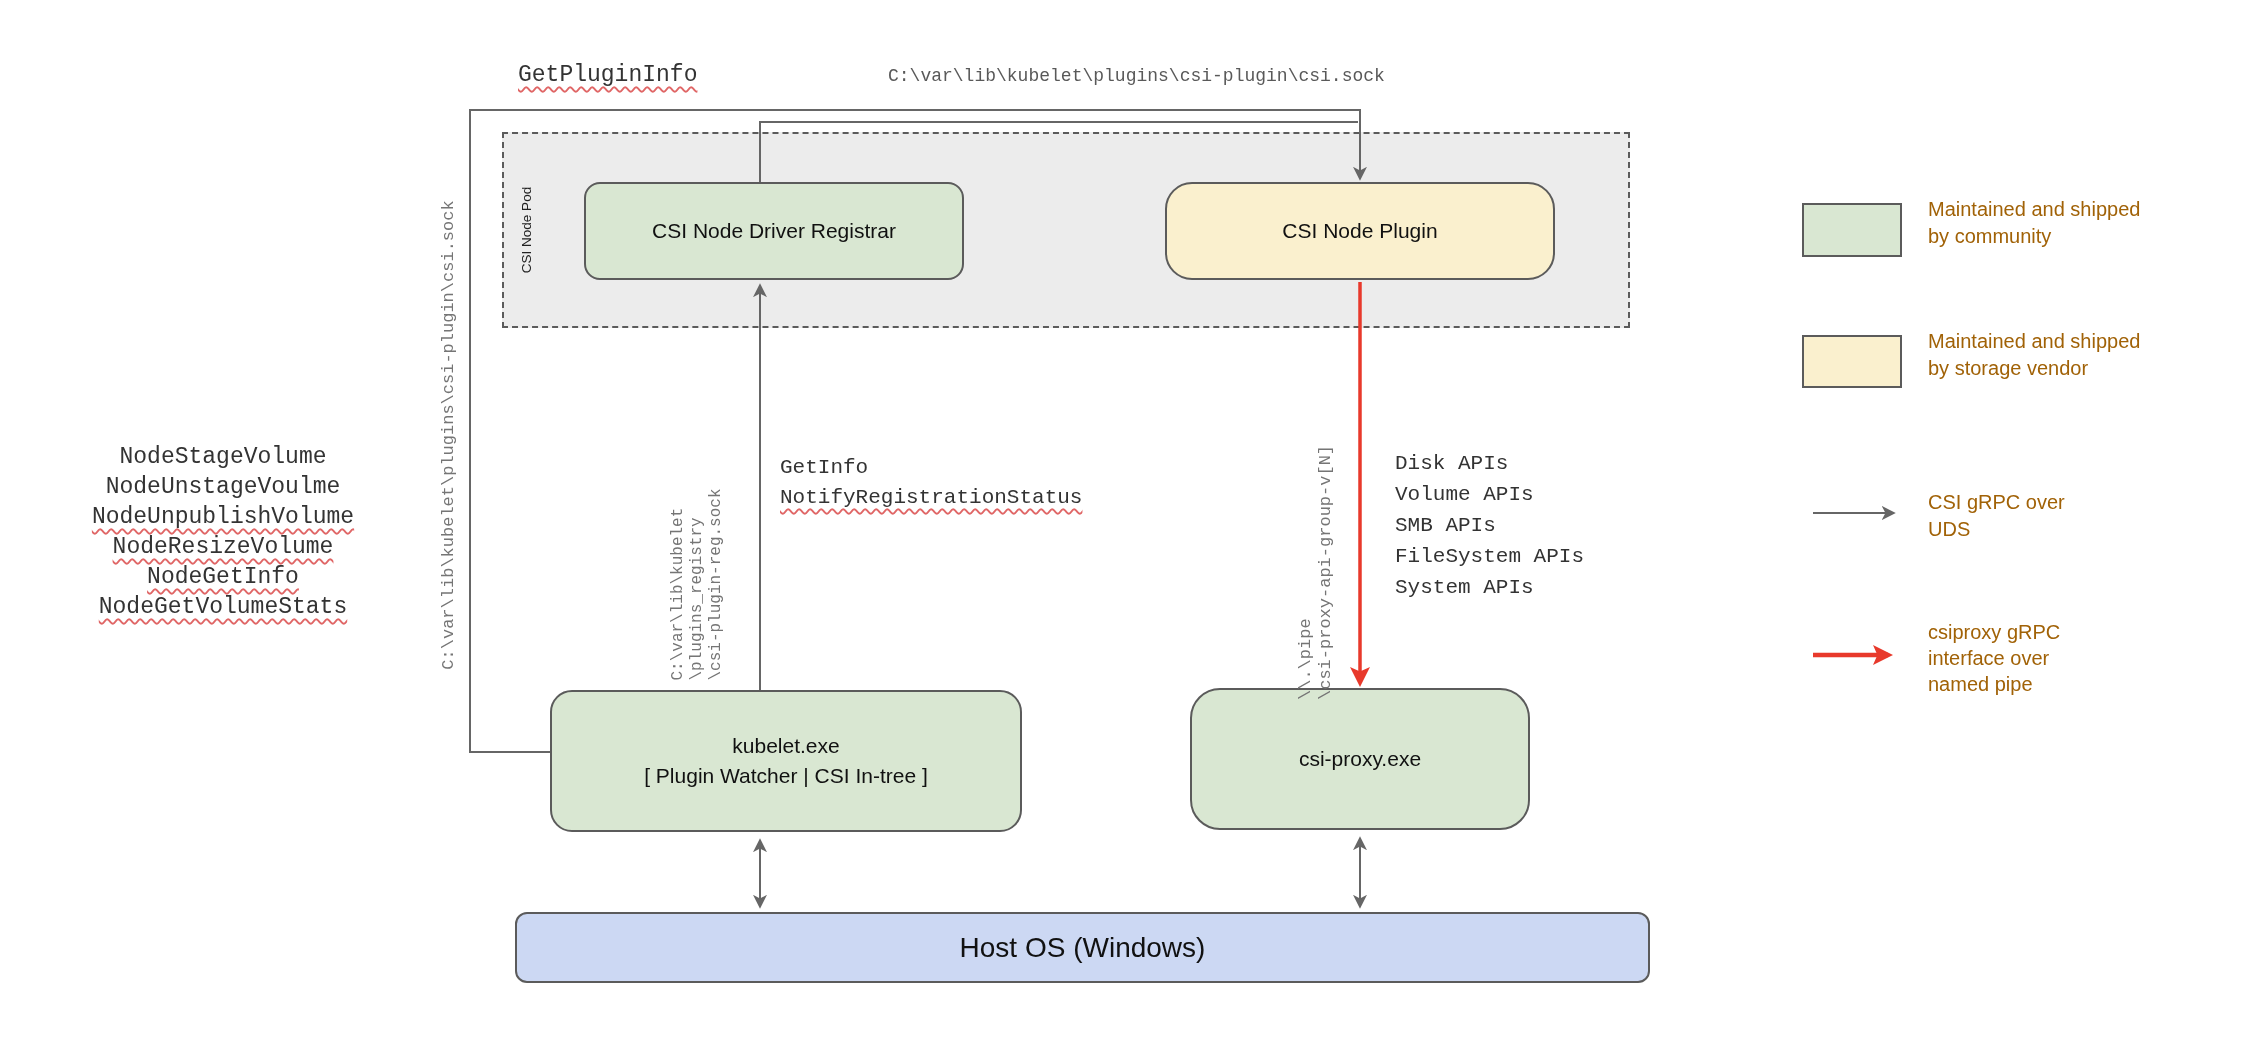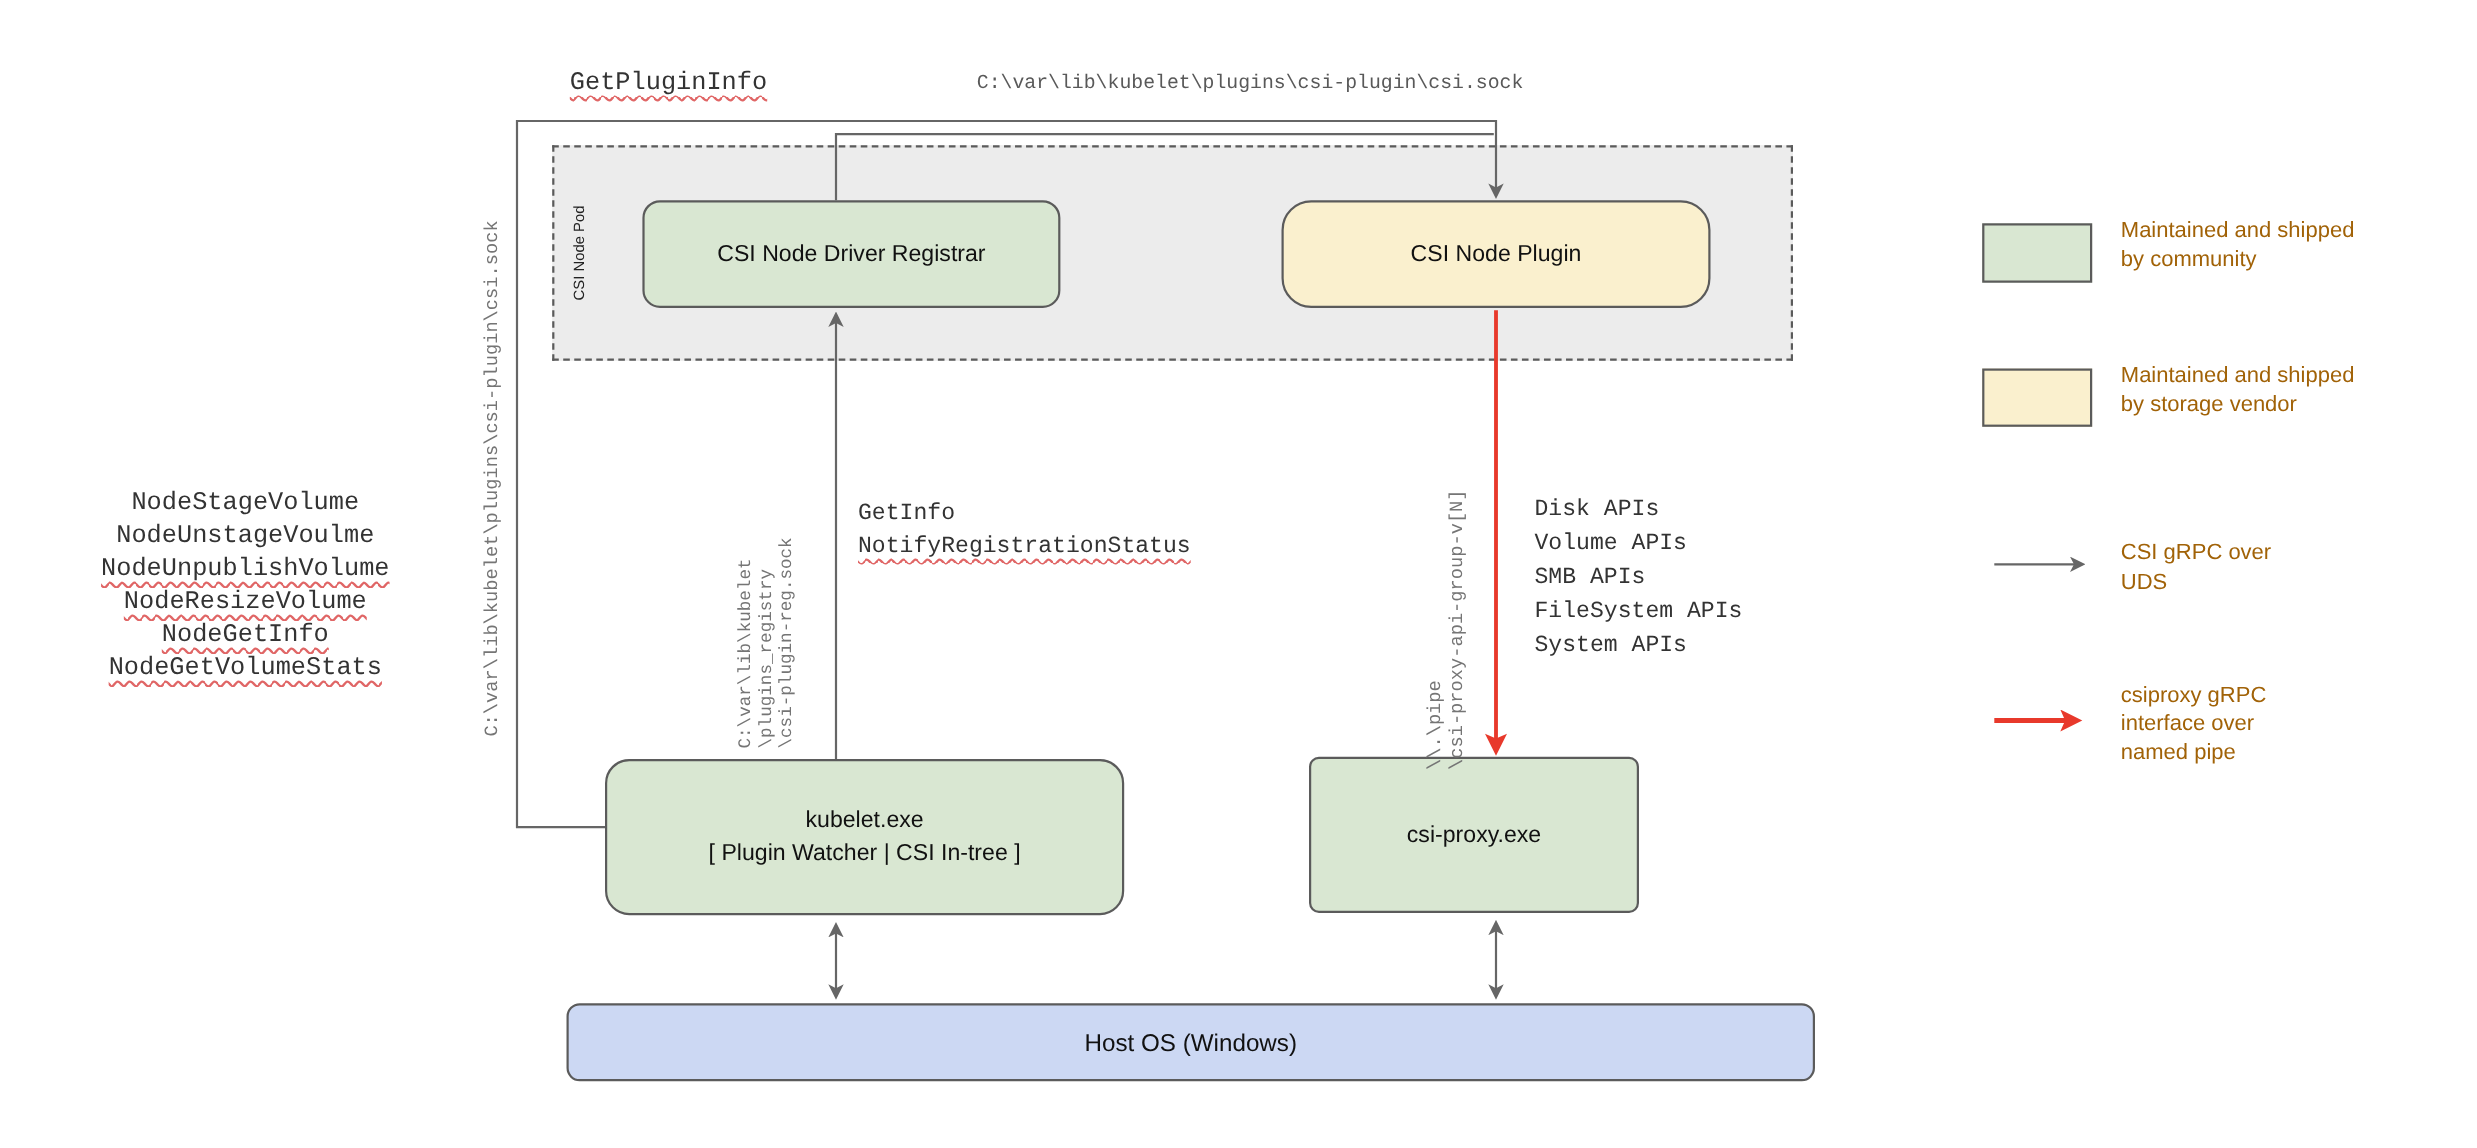--- a/index.html
+++ b/index.html
@@ -22,22 +22,22 @@
        background:var(--pod-gray);border:2px dashed var(--border-gray)}
   .box{position:absolute;z-index:3;display:flex;align-items:center;justify-content:center;
        text-align:center;border:2px solid var(--border-gray);color:#111;
        font-size:21px;line-height:30px;white-space:pre-line}
   .box.green{background:var(--community-green)}
   .box.yellow{background:var(--vendor-yellow)}
   .box.blue{background:var(--host-blue)}
   .registrar{left:584px;top:182px;width:380px;height:98px;border-radius:16px}
   .plugin{left:1165px;top:182px;width:390px;height:98px;border-radius:27px}
   .kubelet{left:550px;top:690px;width:472px;height:142px;border-radius:22px}
-  .csiproxy{left:1190px;top:688px;width:300px;height:142px;border-radius:9px}
-  .hostos{left:515px;top:912px;width:1135px;height:71px;border-radius:12px;font-size:22px}
+  .csiproxy{left:1190px;top:688px;width:340px;height:142px;border-radius:30px}
+  .hostos{left:515px;top:912px;width:1135px;height:71px;border-radius:12px;font-size:28px}
 
   .lbl{position:absolute;z-index:4;white-space:pre-line}
   .mono{font-family:"Liberation Mono", monospace}
   .dark{color:var(--text-dark)}
   .gray{color:var(--path-text-gray)}
   .sq{text-decoration:underline;text-decoration-style:wavy;text-decoration-color:var(--squiggle-red);
       text-decoration-thickness:2px;text-underline-offset:5px;text-decoration-skip-ink:none}
 
   .lbl-getplugininfo{left:518px;top:62px;font-size:23px}
   .lbl-csisock-top{left:888px;top:66px;font-size:18px;color:#595959}

